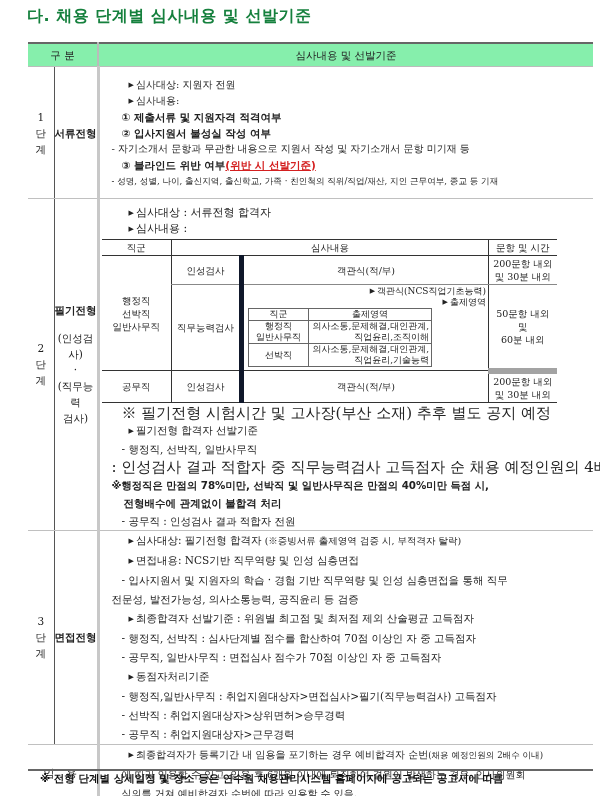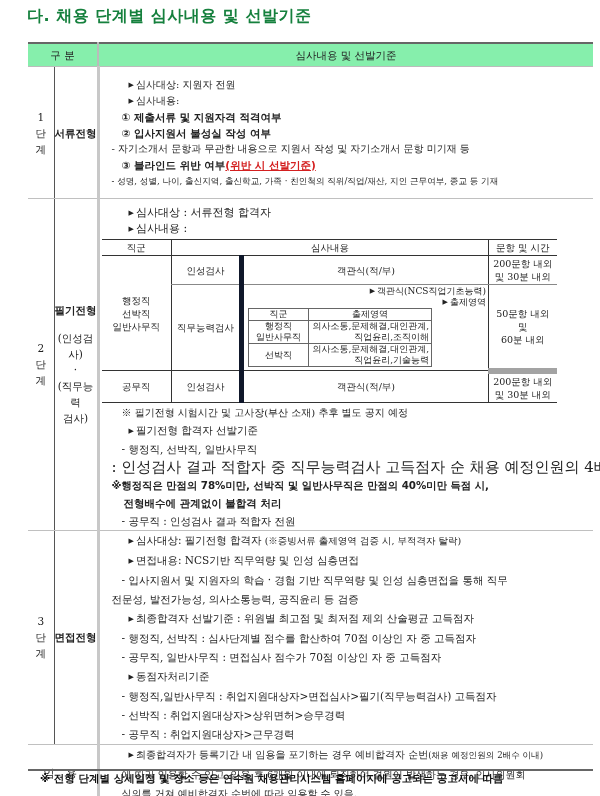--- a/index.html
+++ b/index.html
@@ -197,21 +197,21 @@
           <td class="bl">인성검사</td>
           <td class="blt">객관식(적/부)</td>
           <td class="bl">
                   <div>200문항 내외</div>
                   <div>및 30분 내외</div>
                 </td>
         </tr>
       </tbody>
           </table>
 
-      <div class="ln ind1" style="font-size:10px">※ 필기전형 시험시간 및 고사장(부산 소재) 추후 별도 공지 예정</div>
+      <div class="ln ind1" style="font-size:15px">※ 필기전형 시험시간 및 고사장(부산 소재) 추후 별도 공지 예정</div>
       <div class="ln" style="font-size:10.5px;line-height:18px"><span class="bullet">▶</span><span>필기전형 합격자 선발기준</span></div>
       <div class="ln ind1" style="line-height:18px">- 행정직, 선박직, 일반사무직</div>
       <div class="ln ind2" style="line-height:18px;font-size:15px">: 인성검사 결과 적합자 중 직무능력검사 고득점자 순 채용 예정인원의 4배수 선발</div>
       <div class="ln ind2 bold" style="line-height:18px;font-size:10.3px">※행정직은 만점의 78%미만, 선박직 및 일반사무직은 만점의 40%미만 득점 시,</div>
       <div class="ln ind3 bold" style="line-height:18px">전형배수에 관계없이 불합격 처리</div>
       <div class="ln ind1" style="line-height:18px">- 공무직 : 인성검사 결과 적합자 전원</div>
     </td>
   </tr>
 
   <tr class="sep">

